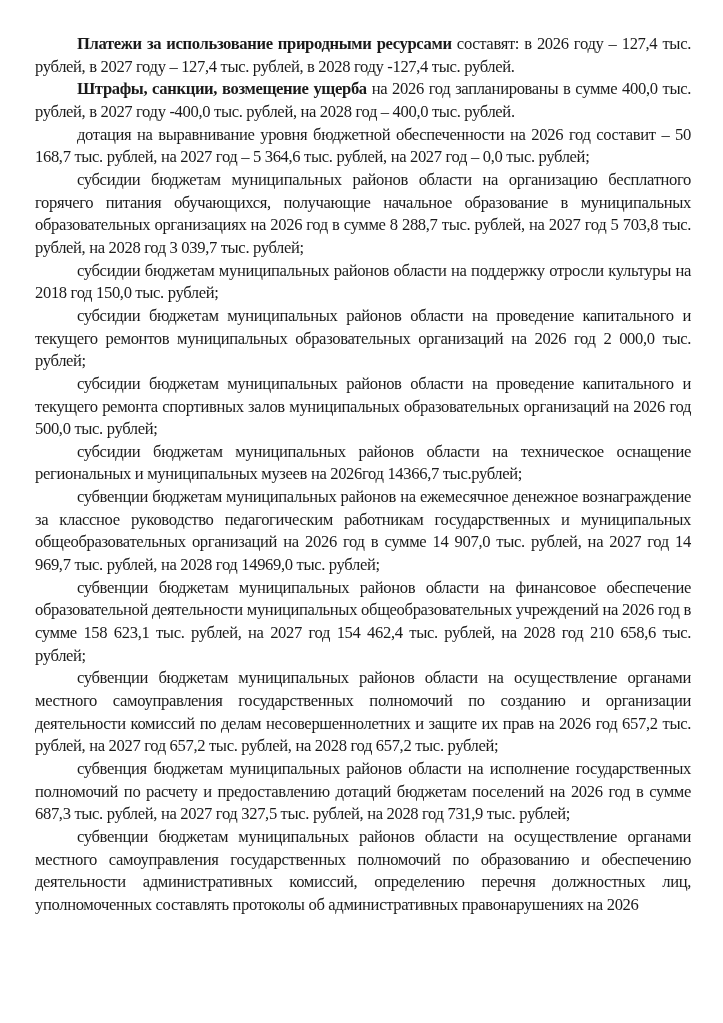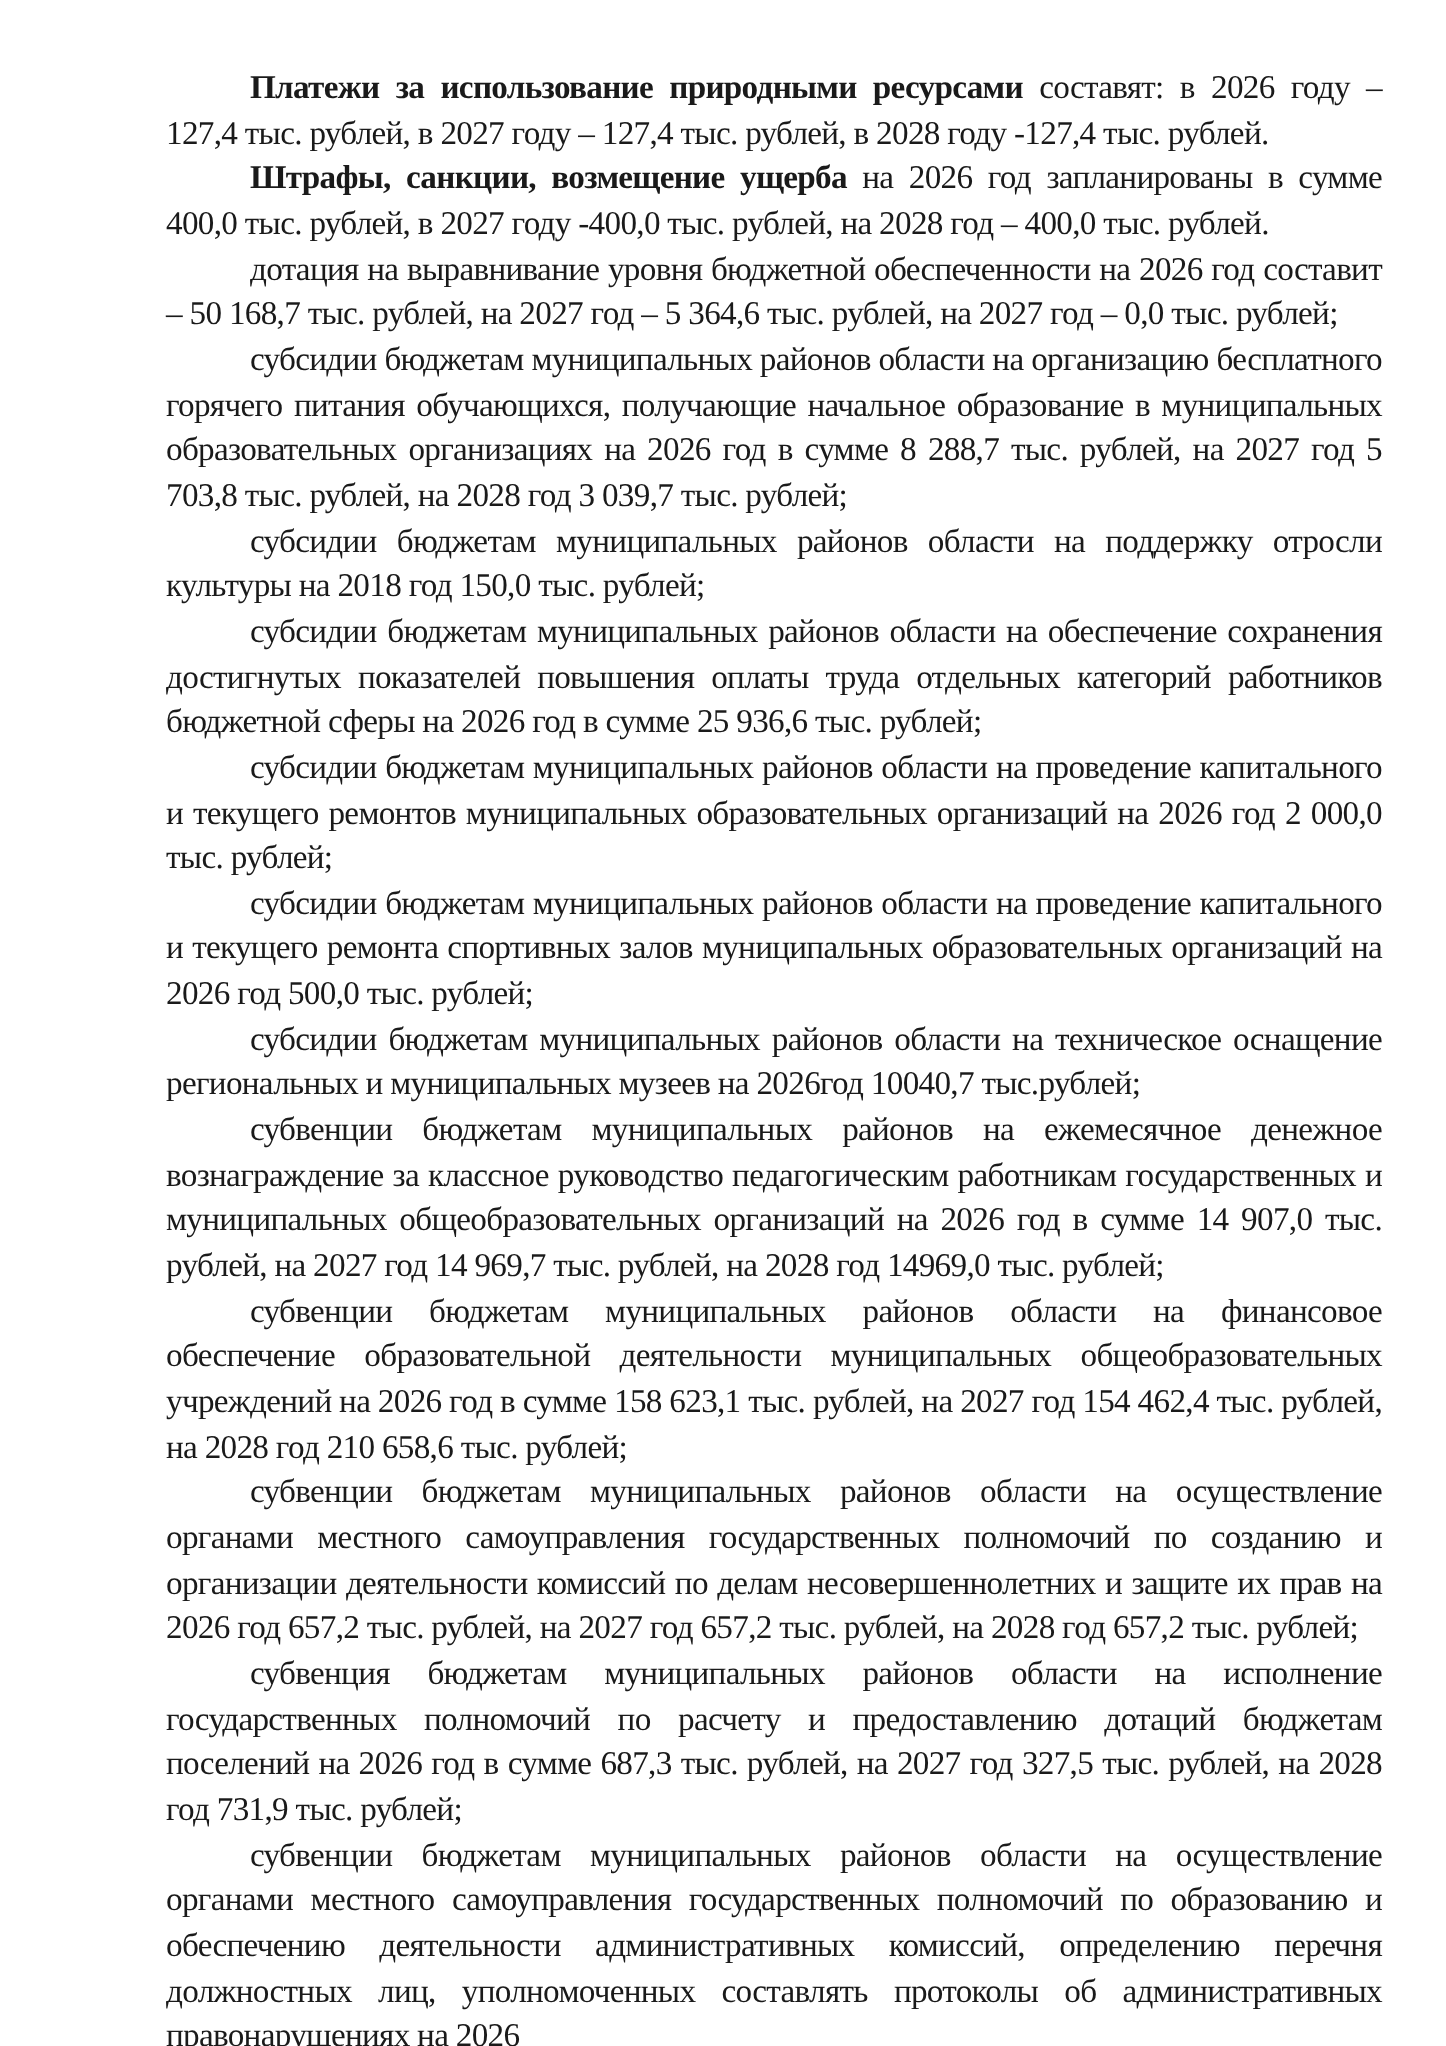--- a/index.html
+++ b/index.html
@@ -4,34 +4,33 @@
 <style>
   html, body { margin: 0; padding: 0; background: #ffffff; }
   body { width: 723px; height: 1023px; overflow: hidden; position: relative; }
   .page {
     position: absolute; left: 35px; top: 33px; width: 656px;
     font-family: "Liberation Serif", "DejaVu Serif", serif;
     font-size: 16.6px; line-height: 22.65px; color: #1a1a1a;
     text-align: justify; letter-spacing: -0.35px; word-spacing: 0px;
   }
   .page p { margin: 0; }
-  .page p.ind { text-indent: 42px; margin-left: 48px; }
+  .page p.ind { text-indent: 42px; }
   .page b { font-weight: bold; }
 </style>
 </head>
 <body>
 
 <div class="page">
   <p class="ind"><b>Платежи за использование природными ресурсами</b><span> составят: в 2026 году – 127,4 тыс. рублей, в 2027 году – 127,4 тыс. рублей, в 2028 году -127,4 тыс. рублей.</span></p>
   <p class="ind"><b>Штрафы, санкции, возмещение ущерба</b><span> на 2026 год запланированы в сумме 400,0 тыс. рублей, в 2027 году -400,0 тыс. рублей, на 2028 год – 400,0 тыс. рублей.</span></p>
   <p class="ind"><span>дотация на выравнивание уровня бюджетной обеспеченности на 2026 год составит – 50 168,7 тыс. рублей, на 2027 год – 5 364,6 тыс. рублей, на 2027 год – 0,0 тыс. рублей;</span></p>
   <p class="ind"><span>субсидии бюджетам муниципальных районов области на организацию бесплатного горячего питания обучающихся, получающие начальное образование в муниципальных образовательных организациях на 2026 год в сумме 8 288,7 тыс. рублей, на 2027 год 5 703,8 тыс. рублей, на 2028 год 3 039,7 тыс. рублей;</span></p>
   <p class="ind"><span>субсидии бюджетам муниципальных районов области на поддержку отросли культуры на 2018 год 150,0 тыс. рублей;</span></p>
-  <p class="ind"><span>субсидии бюджетам муниципальных районов области на обеспечение сохранения достигнутых показателей повышения оплаты труда отдельных категорий работников бюджетной сферы на 2026 год в сумме 25 936,6 тыс. рублей;</span></p>
   <p class="ind"><span>субсидии бюджетам муниципальных районов области на проведение капитального и текущего ремонтов муниципальных образовательных организаций на 2026 год 2 000,0 тыс. рублей;</span></p>
   <p class="ind"><span>субсидии бюджетам муниципальных районов области на проведение капитального и текущего ремонта спортивных залов муниципальных образовательных организаций на 2026 год 500,0 тыс. рублей;</span></p>
-  <p class="ind"><span>субсидии бюджетам муниципальных районов области на техническое оснащение региональных и муниципальных музеев на 2026год 10040,7 тыс.рублей;</span></p>
+  <p class="ind"><span>субсидии бюджетам муниципальных районов области на техническое оснащение региональных и муниципальных музеев на 2026год 14366,7 тыс.рублей;</span></p>
   <p class="ind"><span>субвенции бюджетам муниципальных районов на ежемесячное денежное вознаграждение за классное руководство педагогическим работникам государственных и муниципальных общеобразовательных организаций на 2026 год в сумме 14 907,0 тыс. рублей, на 2027 год 14 969,7 тыс. рублей, на 2028 год 14969,0 тыс. рублей;</span></p>
   <p class="ind"><span>субвенции бюджетам муниципальных районов области на финансовое обеспечение образовательной деятельности муниципальных общеобразовательных учреждений на 2026 год в сумме 158 623,1 тыс. рублей, на 2027 год 154 462,4 тыс. рублей, на 2028 год 210 658,6 тыс. рублей;</span></p>
   <p class="ind"><span>субвенции бюджетам муниципальных районов области на осуществление органами местного самоуправления государственных полномочий по созданию и организации деятельности комиссий по делам несовершеннолетних и защите их прав на 2026 год 657,2 тыс. рублей, на 2027 год 657,2 тыс. рублей, на 2028 год 657,2 тыс. рублей;</span></p>
   <p class="ind"><span>субвенция бюджетам муниципальных районов области на исполнение государственных полномочий по расчету и предоставлению дотаций бюджетам поселений на 2026 год в сумме 687,3 тыс. рублей, на 2027 год 327,5 тыс. рублей, на 2028 год 731,9 тыс. рублей;</span></p>
   <p class="ind"><span>субвенции бюджетам муниципальных районов области на осуществление органами местного самоуправления государственных полномочий по образованию и обеспечению деятельности административных комиссий, определению перечня должностных лиц, уполномоченных составлять протоколы об административных правонарушениях на 2026</span></p>
 </div>
 
 </body></html>

